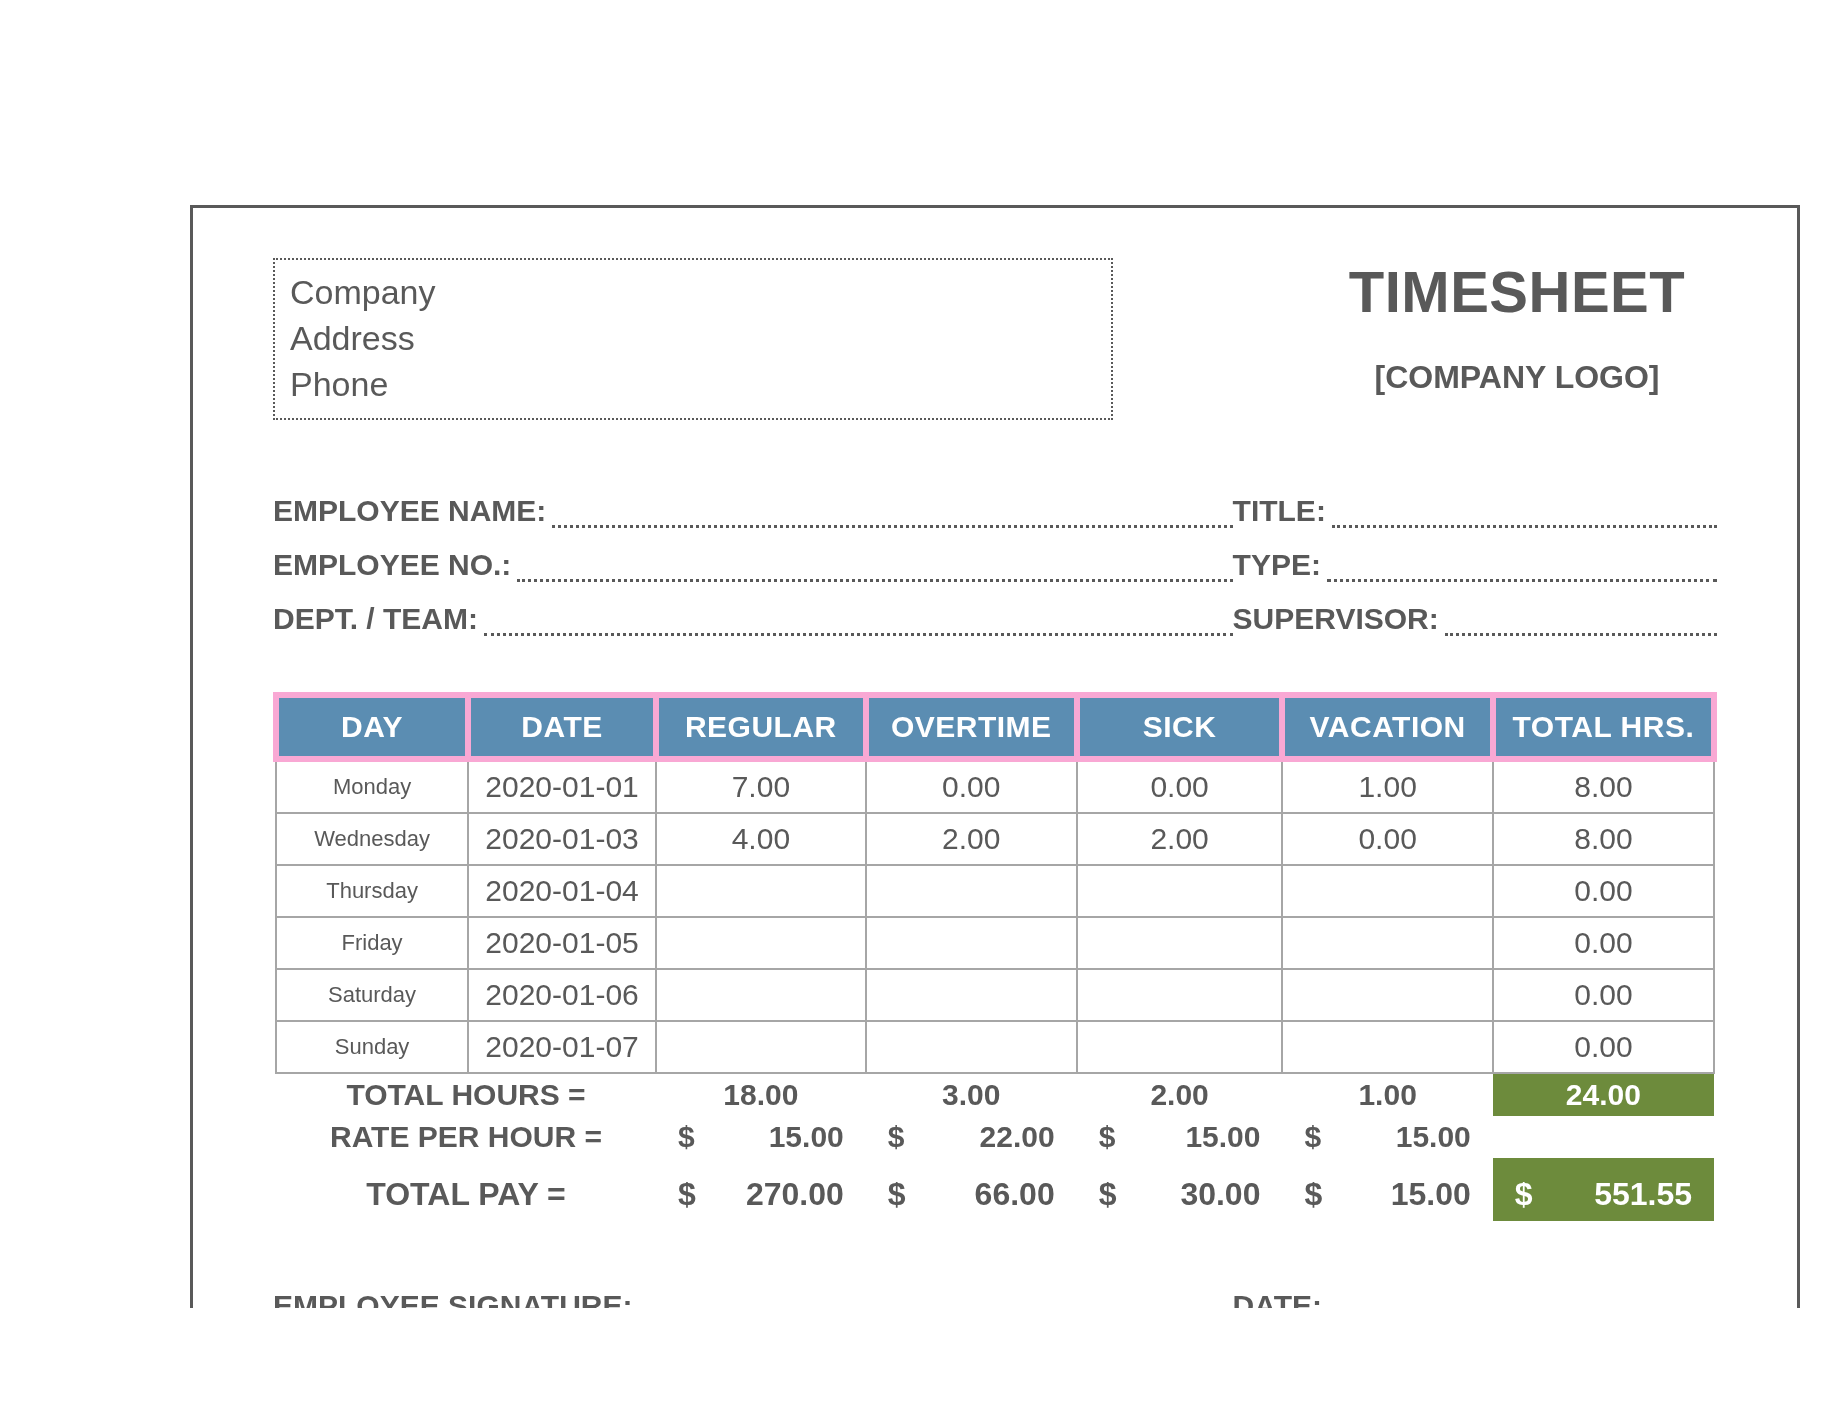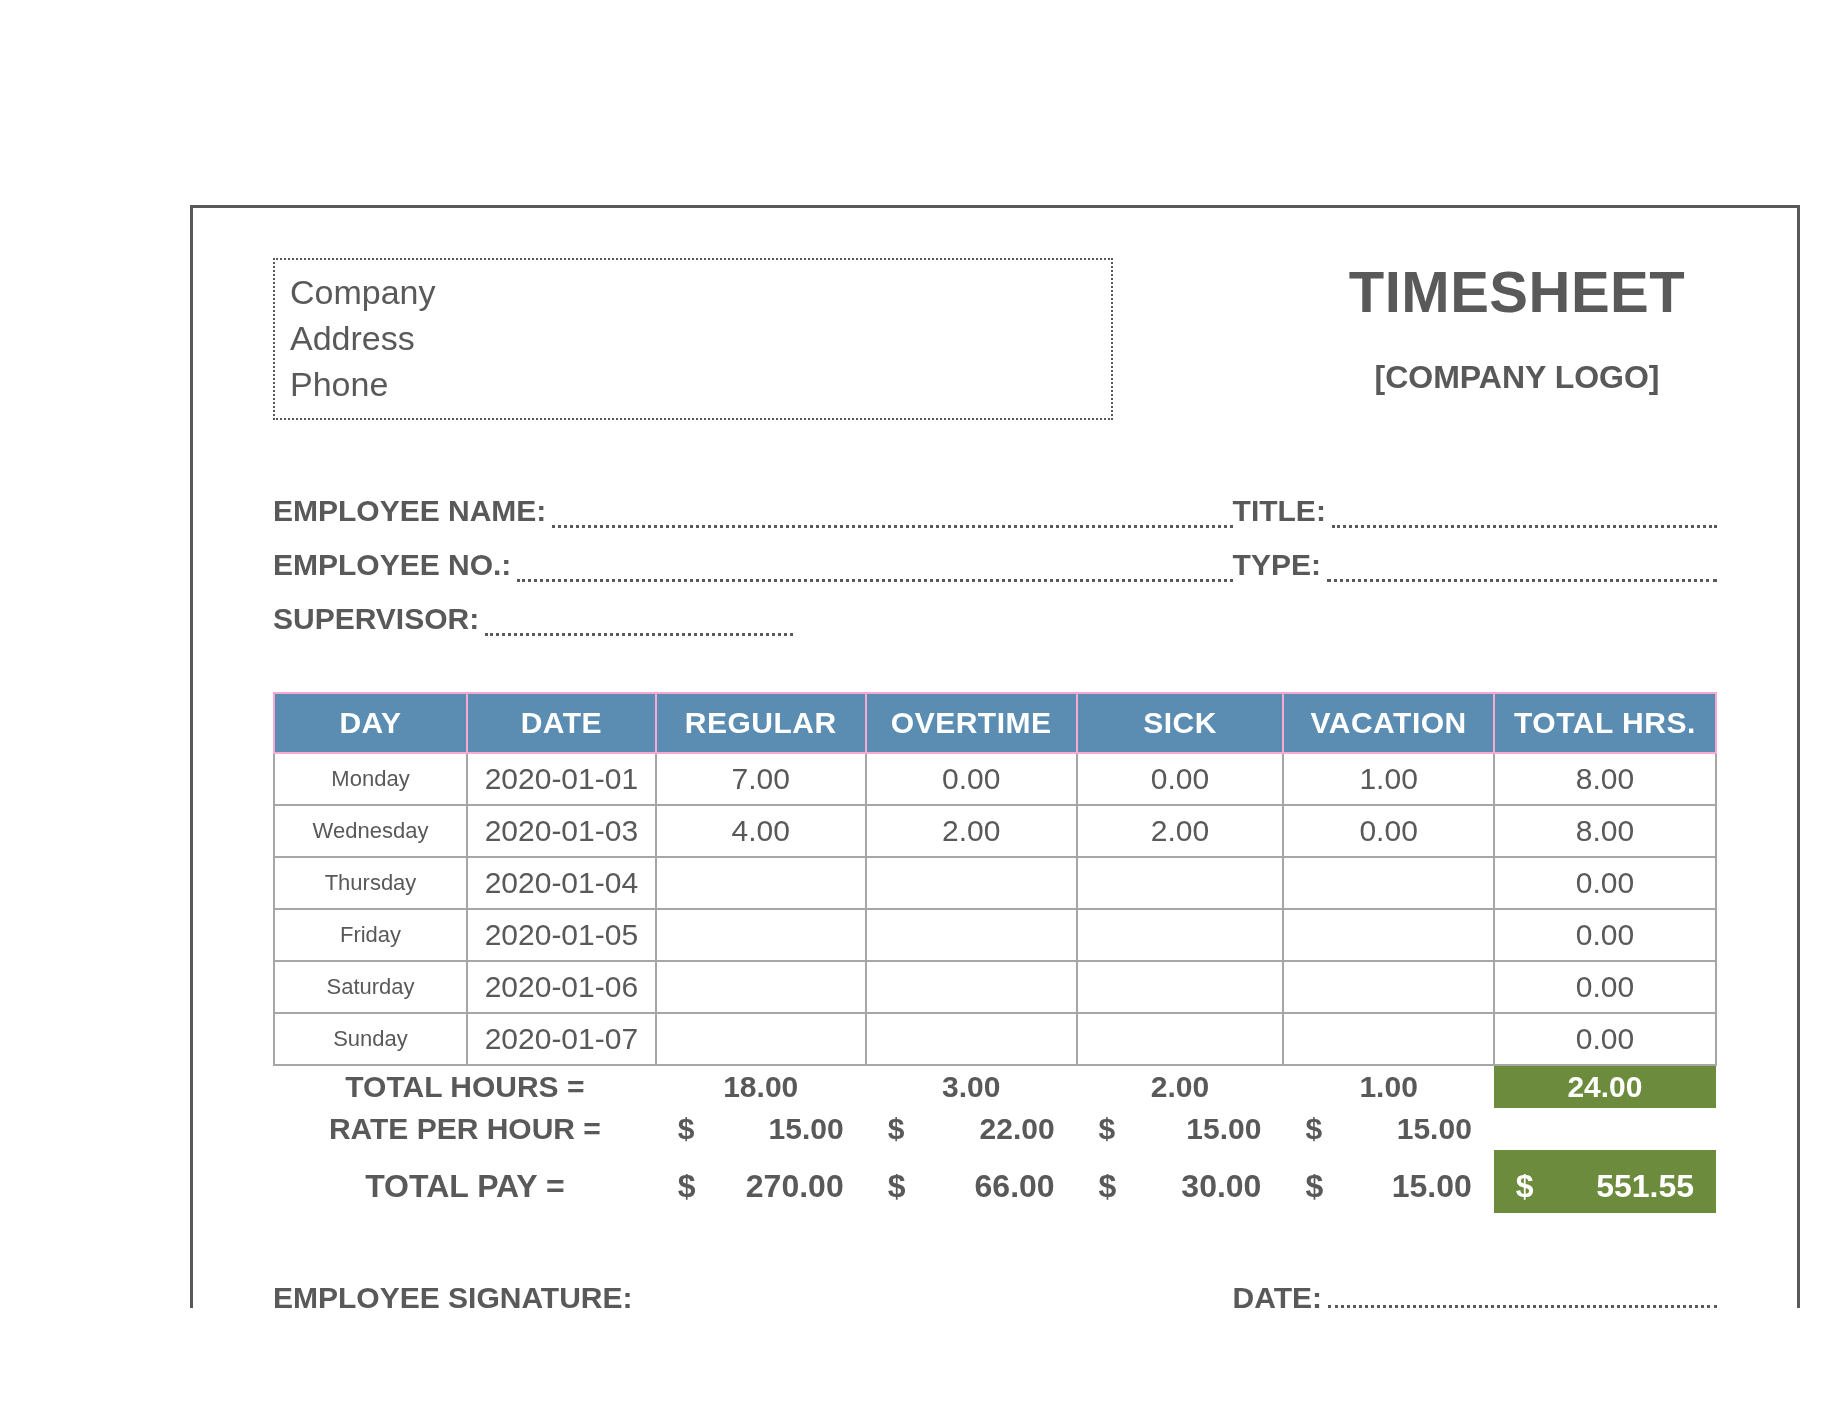--- a/index.html
+++ b/index.html
@@ -38,21 +38,21 @@
   .info-line{flex:1;border-bottom:3px dotted #595959;height:24px;margin-left:6px;}
   
   table.ts{
     margin-top:56px;
     border-collapse:collapse;
     width:100%;
     font-size:30px;
   }
   .ts th{
     background:#5b8db2;color:#fff;font-weight:700;
-    border:2px solid #f9a8d4;
+    border:6px solid #f9a8d4;
     padding:12px 8px;text-align:center;
     font-size:30px;letter-spacing:0.5px;
   }
   .ts td{
     border:2px solid #a6a6a6;
     text-align:center;padding:8px 10px;
     color:#595959;
   }
   .ts td.day{font-size:22px;}
   .ts tr.summary td{font-weight:700;border:none;padding-top:4px;padding-bottom:4px;}
@@ -101,20 +101,24 @@
         <div class="info-l">
           <span class="info-label">EMPLOYEE NO.:</span>
           <span class="info-line"></span>
         </div>
         <div class="info-r">
           <span class="info-label">TYPE:</span>
           <span class="info-line"></span>
         </div>
       </div>
       <div class="info-row">
+        <div class="info-l">
+          <span class="info-label">DEPT. / TEAM:</span>
+          <span class="info-line"></span>
+        </div>
         <div class="info-r">
           <span class="info-label">SUPERVISOR:</span>
           <span class="info-line"></span>
         </div>
       </div>
     </div>
 
     <table class="ts">
       <colgroup>
         <col style="width:200px">

